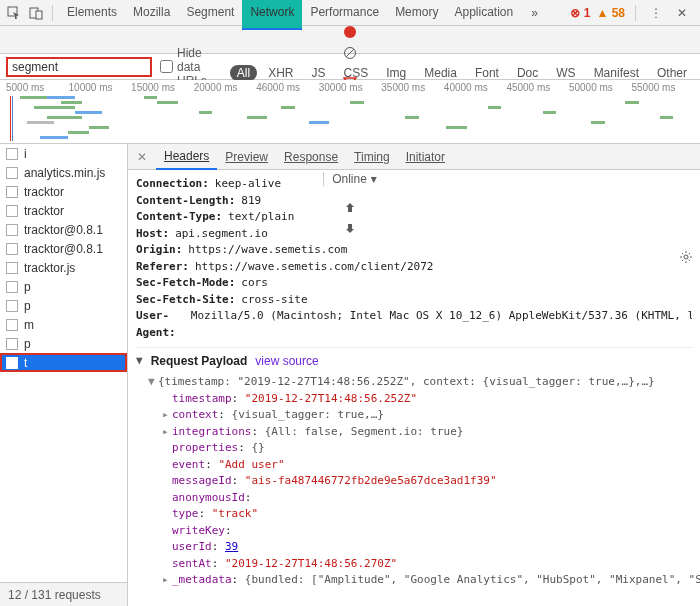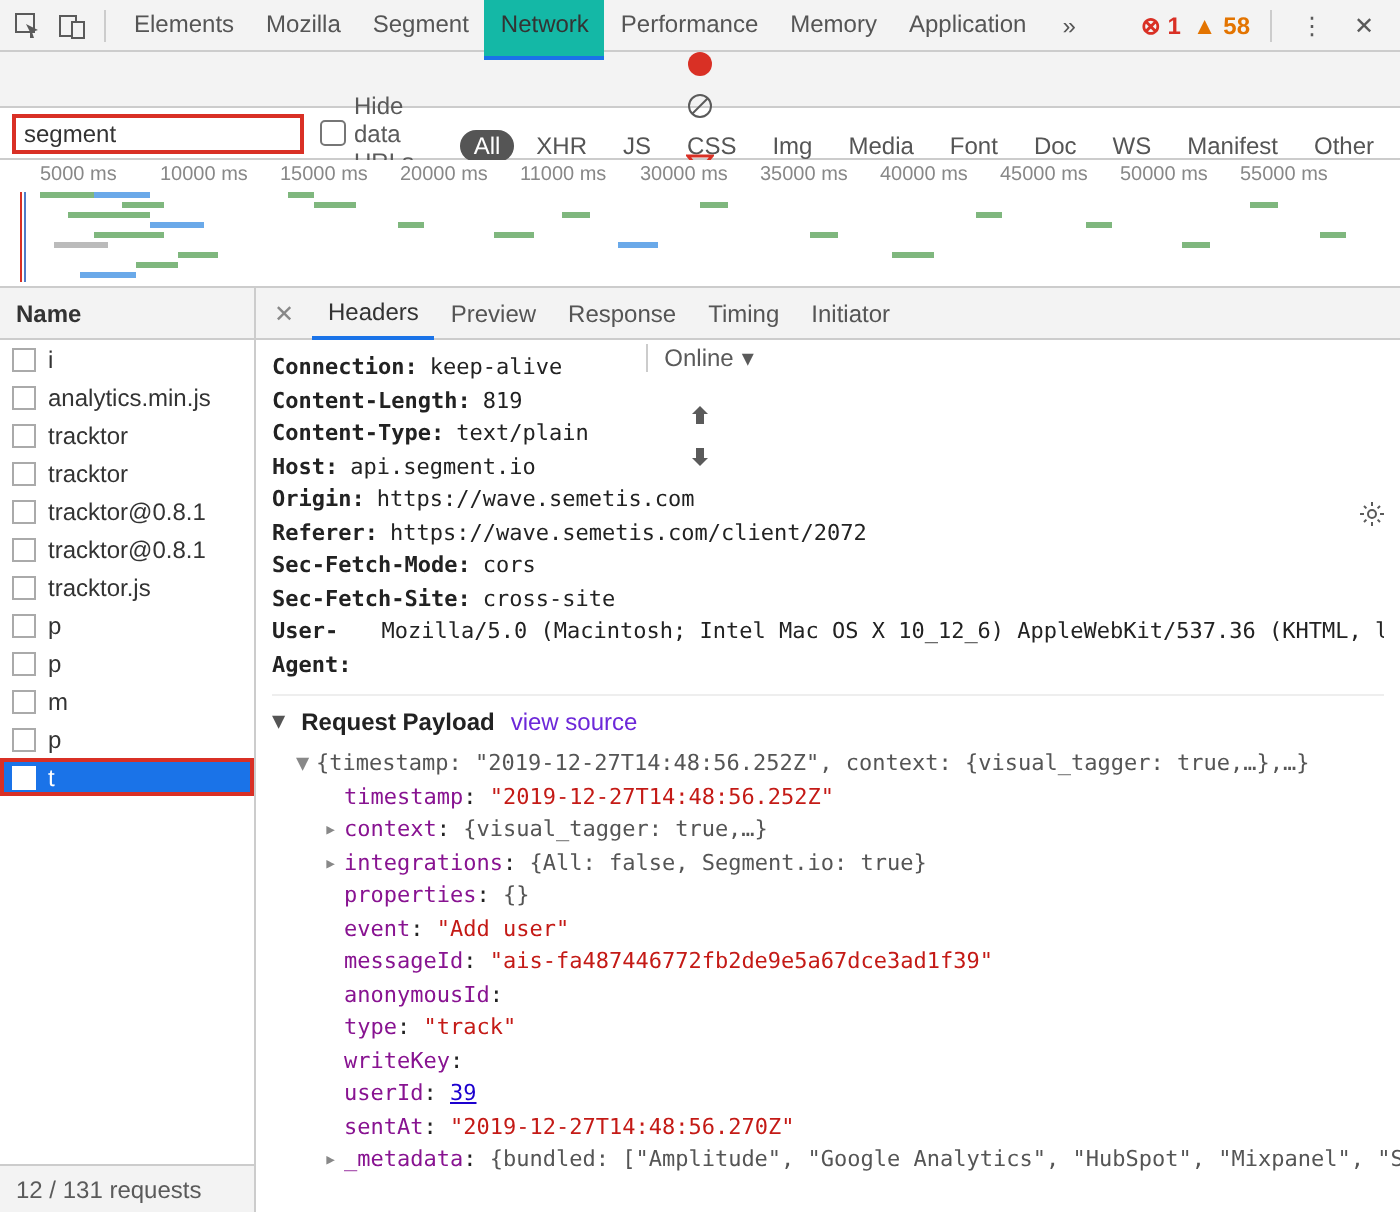--- a/index.html
+++ b/index.html
@@ -112,21 +112,21 @@
     height: 64px;
     border-bottom: 1px solid #ccc;
     position: relative;
     overflow: hidden;
     background: #fff;
   }
   .tl-labels {
     display: flex;
     font-size: 10px;
     color: #888;
-    padding: 2px 20px;
+    padding: 2px 6px;
   }
   .tl-labels span { flex: 1; }
   .tl-body {
     position: absolute;
     left: 6px; right: 6px; top: 16px; bottom: 2px;
   }
   .tl-bar { position: absolute; height: 3px; }
   .g { background: #7fb77e; }
   .b { background: #6aa9e9; }
   .gr { background: #bbb; }
@@ -187,21 +187,21 @@
   .dtabs {
     display: flex;
     align-items: center;
     height: 26px;
     border-bottom: 1px solid #ccc;
     background: #f3f3f3;
     gap: 4px;
     padding-left: 4px;
   }
   .close-d { width: 20px; text-align: center; color: #888; }
-  .dtab { padding: 0 8px; height: 26px; display: flex; align-items: center; color: #555; }
+  .dtab { padding: 0 8px; height: 26px; display: flex; align-items: center; color: #555; text-decoration: underline; }
   .dtab.active { color: #333; border-bottom: 2px solid #1a73e8; }
   .dbody {
     flex: 1;
     overflow: auto;
     padding: 6px 8px;
     font-family: Menlo, Consolas, monospace;
     font-size: 11px;
     color: #222;
     line-height: 1.5;
   }
@@ -339,21 +339,21 @@
       <span class="chip">Other</span>
     </div>
 </div>
 
 <div class="timeline">
   <div class="tl-labels" id="tl-labels">
       <span>5000 ms</span>
       <span>10000 ms</span>
       <span>15000 ms</span>
       <span>20000 ms</span>
-      <span>11000 ms</span>
+      <span>46000 ms</span>
       <span>30000 ms</span>
       <span>35000 ms</span>
       <span>40000 ms</span>
       <span>45000 ms</span>
       <span>50000 ms</span>
       <span>55000 ms</span>
     </div>
   <div class="tl-vline"></div>
     <div class="tl-vline blue"></div>
   <div class="tl-body" id="tlb">
@@ -379,21 +379,20 @@
       <div class="tl-bar g" style="top: 10px; left: 70%; width: 2%;"></div>
       <div class="tl-bar g" style="top: 15px; left: 78%; width: 2%;"></div>
       <div class="tl-bar g" style="top: 25px; left: 85%; width: 2%;"></div>
       <div class="tl-bar g" style="top: 5px; left: 90%; width: 2%;"></div>
       <div class="tl-bar g" style="top: 20px; left: 95%; width: 2%;"></div>
     </div>
 </div>
 
 <div class="main">
   <div class="side">
-    <div class="side-head">Name</div>
     <div class="side-list" id="side-list">
         <div class="row">
           <div class="fi"></div>
           <span>i</span>
         </div>
         <div class="row">
           <div class="fi"></div>
           <span>analytics.min.js</span>
         </div>
         <div class="row">

